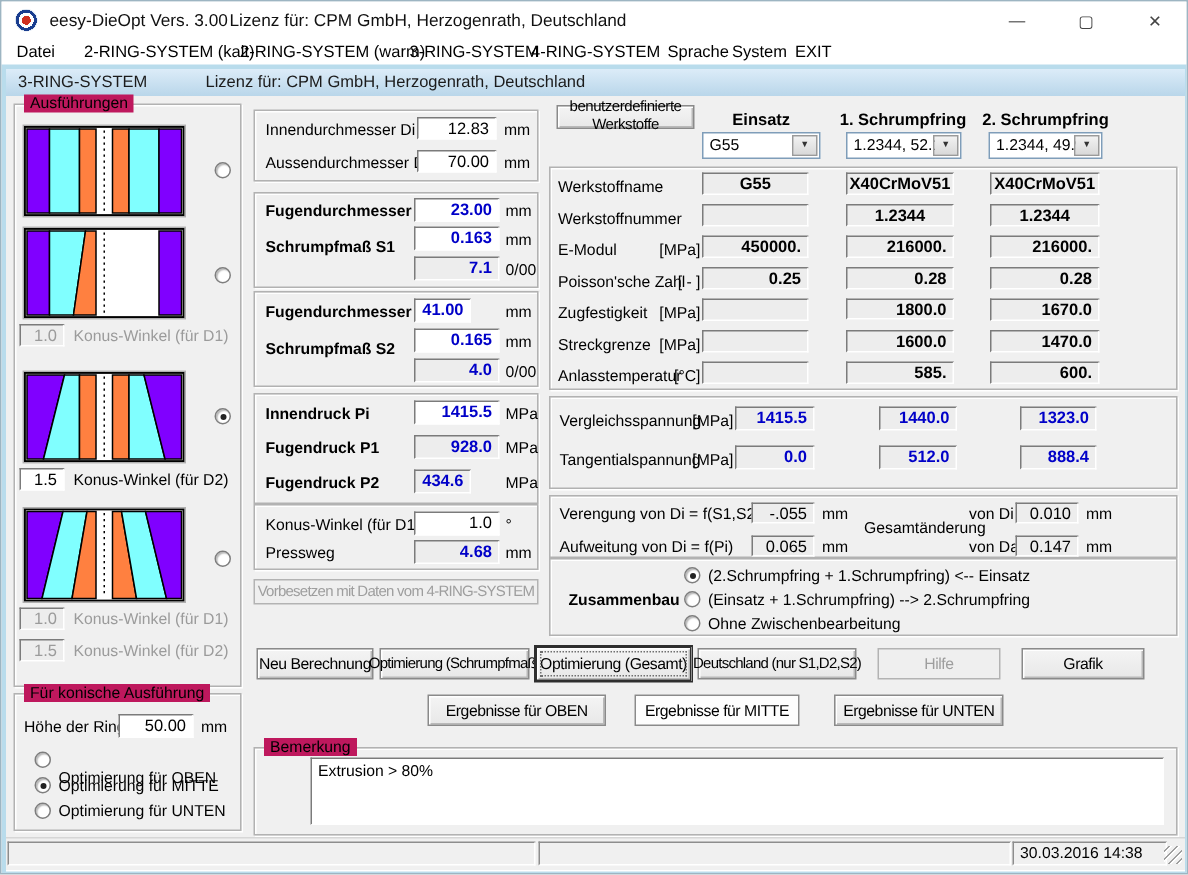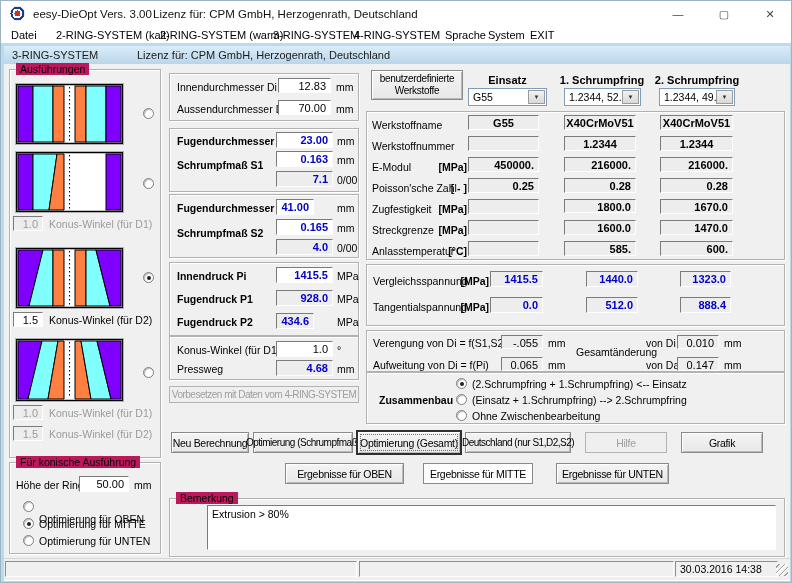--- a/index.html
+++ b/index.html
@@ -63,21 +63,21 @@
   
   #statusbar{position:absolute;left:3px;top:557px;width:786px;height:21px;background:#f0f0f0;border-top:1px solid #d6d6d6;}
   .pane{position:absolute;top:2px;height:16px;box-sizing:border-box;
         border-top:1px solid #8d8d8d;border-left:1px solid #8d8d8d;border-bottom:1px solid #fff;border-right:1px solid #fff;
         font-size:10.5px;line-height:14px;padding-left:4px;color:#000;}
   #grip{position:absolute;right:2px;top:5px;width:12px;height:12px;
         background:repeating-linear-gradient(135deg,transparent 0 2px,#9f9f9f 2px 3px,#fff 3px 4px);}
   .memo{position:absolute;box-sizing:border-box;background:#fff;font-size:10.5px;padding:2px 4px;line-height:13px;
         border-top:1px solid #7b7b7b;border-left:1px solid #7b7b7b;border-bottom:1px solid #fff;border-right:1px solid #fff;
         overflow:hidden;text-align:left;}
-  .unitcol{position:absolute;font-size:10.5px;text-align:right;white-space:nowrap;font-weight:bold;}
+  .unitcol{position:absolute;font-size:10.5px;text-align:right;white-space:nowrap;}
 </style>
 </head>
 <body>
 
 <div id="screen">
 
   <div id="titlebar">
     <div id="app-icon"></div>
     <div class="title-txt" style="left:32px;">eesy-DieOpt Vers. 3.00</div>
     <div class="title-txt" style="left:152px;">Lizenz für:  CPM GmbH, Herzogenrath, Deutschland</div>
@@ -220,21 +220,21 @@
   <div class="groupbox" style="left:168px;top:335px;width:190px;height:44px;"></div>
   <div class="lbl" style="left:176px;top:343px;">Konus-Winkel  (für D1)</div>
   <div class="field" style="left:275px;top:340px;width:57px;height:16px;">1.0</div>
   <div class="lbl" style="left:336px;top:343px;">°</div>
   <div class="lbl" style="left:176px;top:362px;">Pressweg</div>
   <div class="field ro blue" style="left:275px;top:359px;width:57px;height:16px;">4.68</div>
   <div class="lbl" style="left:336px;top:362px;">mm</div>
 
   <div class="btn dis tight" style="left:168px;top:385px;width:190px;height:17px;">Vorbesetzen mit Daten vom 4-RING-SYSTEM</div>
 
-  <div class="btn multiline" style="left:370px;top:69px;width:92px;height:30px;">
+  <div class="btn multiline" style="left:370px;top:69px;width:92px;height:16px;">
     <span>benutzerdefinierte</span>
     <span>Werkstoffe</span>
   </div>
   <div class="lbl b" style="left:467px;top:73px;width:79px;text-align:center;font-size:11px;">Einsatz</div>
   <div class="lbl b" style="left:556px;top:73px;width:90px;text-align:center;font-size:11px;">1. Schrumpfring</div>
   <div class="lbl b" style="left:651px;top:73px;width:90px;text-align:center;font-size:11px;">2. Schrumpfring</div>
 
   <div class="combo" style="left:467px;top:87px;width:79px;">
     <span class="ctext">G55</span>
     <span class="cbtn">▼</span>

